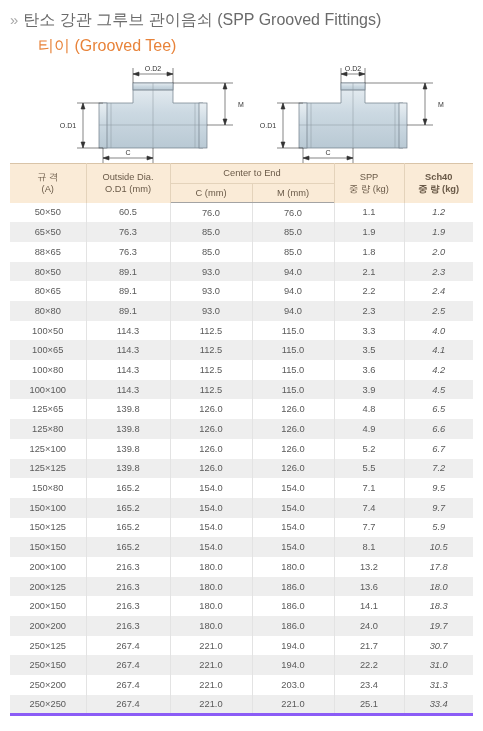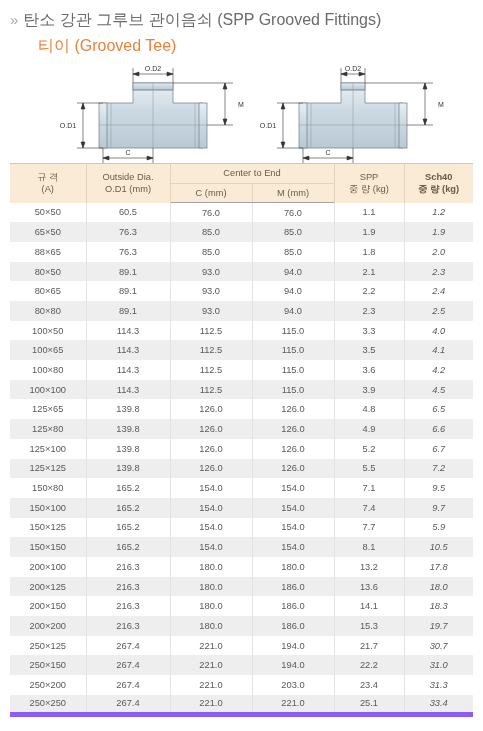--- a/index.html
+++ b/index.html
@@ -44,21 +44,21 @@
   tbody td {
     height: 19.7px;
     border-left: 1px solid #e3e3e3;
     border-right: 1px solid #e3e3e3;
     padding: 0 2px;
   }
   tbody td.edge-l { border-left: none; }
   tbody td.edge-r { border-right: none; font-style: italic; }
   tbody tr:nth-child(even) { background: #eeeeee; }
   tbody tr:nth-child(odd) { background: #ffffff; }
-  tbody tr:last-child td { border-bottom: 5px solid #8b5cf6; }
+  tbody tr:last-child td { border-bottom: 3px solid #8b5cf6; }
   .c-spec { width: 76px; }
   .c-od   { width: 84px; }
   .c-c    { width: 82px; }
   .c-m    { width: 82px; }
   .c-spp  { width: 70px; }
   .c-sch  { width: 69px; }
 </style>
 </head>
 <body>
 
@@ -391,21 +391,21 @@
             <td>180.0</td>
             <td>186.0</td>
             <td>14.1</td>
             <td class="edge-r">18.3</td>
           </tr>
           <tr>
             <td class="edge-l">200×200</td>
             <td>216.3</td>
             <td>180.0</td>
             <td>186.0</td>
-            <td>15.3</td>
+            <td>24.0</td>
             <td class="edge-r">19.7</td>
           </tr>
           <tr>
             <td class="edge-l">250×125</td>
             <td>267.4</td>
             <td>221.0</td>
             <td>194.0</td>
             <td>21.7</td>
             <td class="edge-r">30.7</td>
           </tr>

